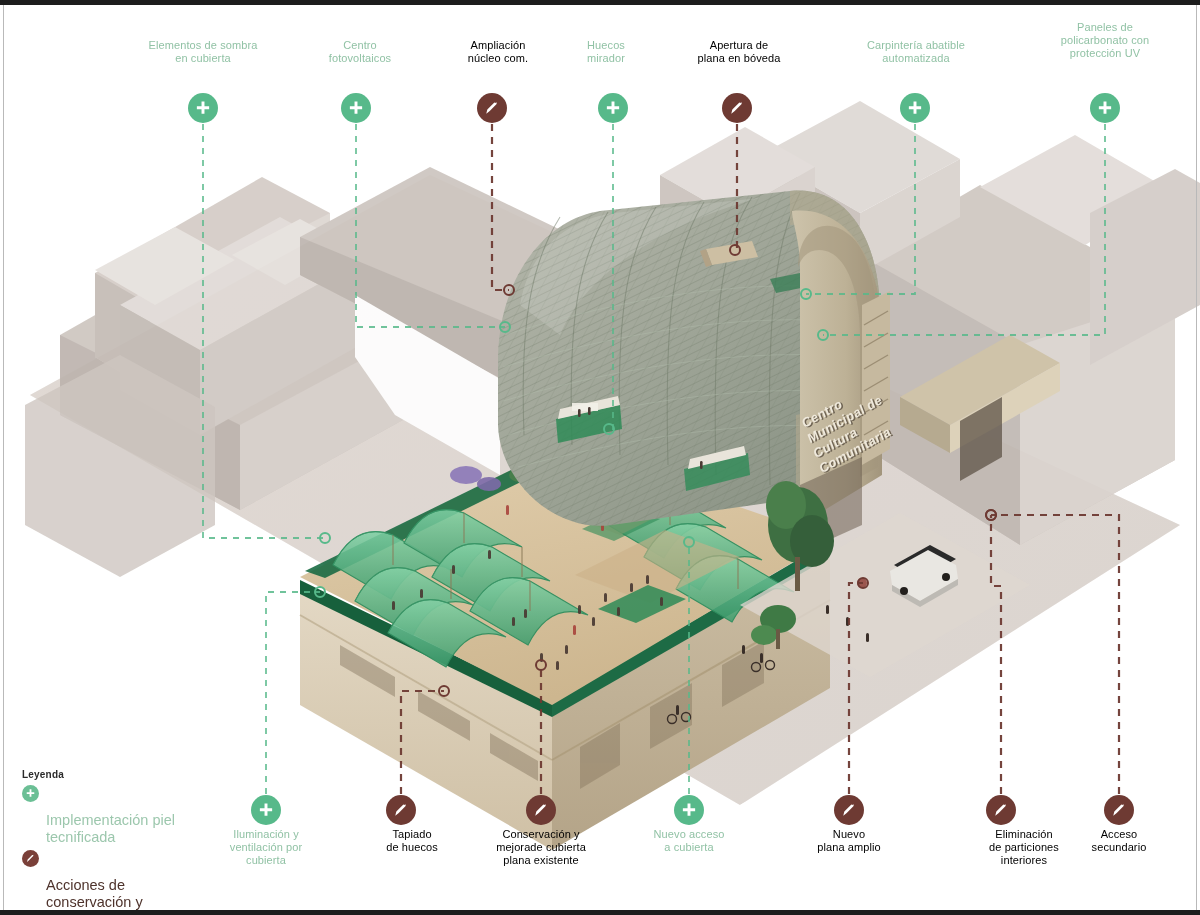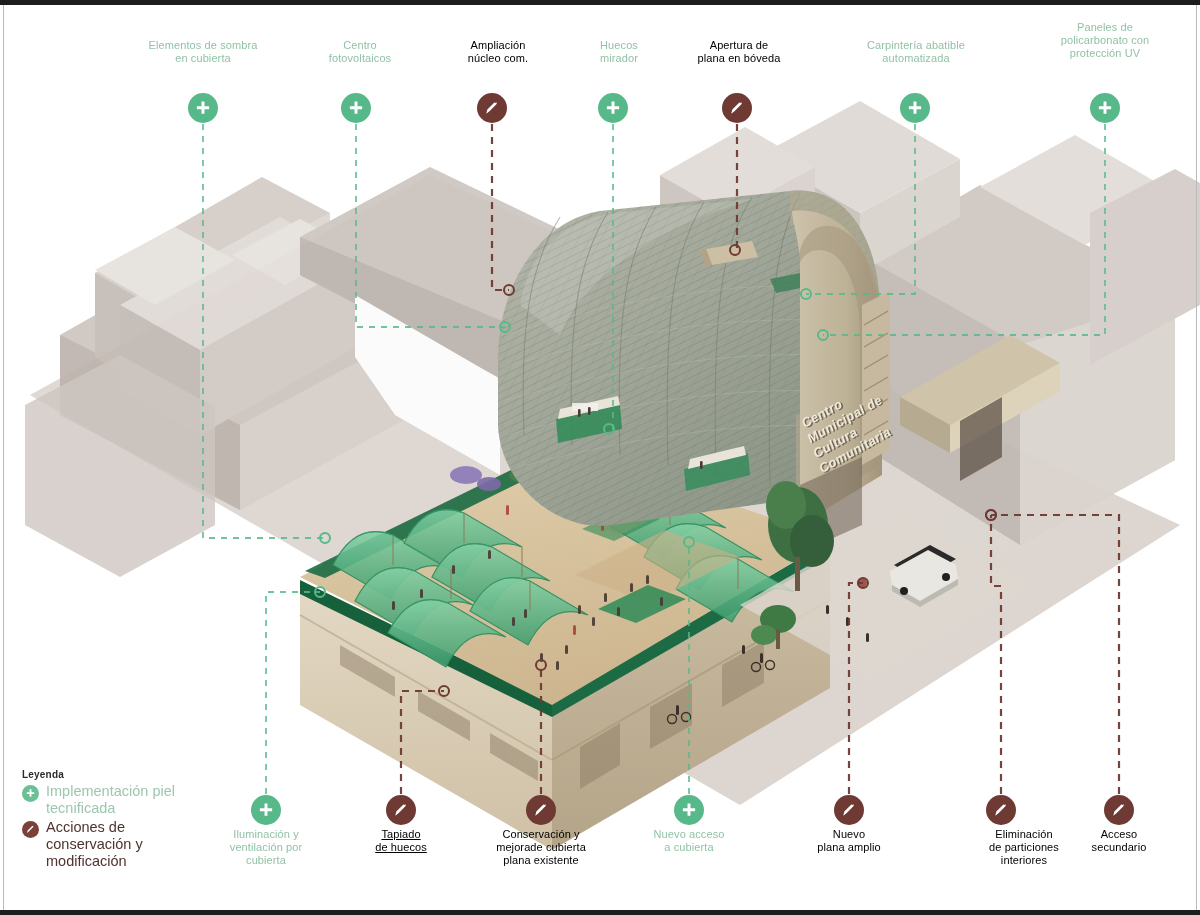--- a/index.html
+++ b/index.html
@@ -93,21 +93,21 @@
   }
   #legend .legend-dot{
     flex:0 0 auto;
     width:17px;height:17px;
     border-radius:50%;
     display:flex;align-items:center;justify-content:center;
     margin-top:2px;
   }
   #legend .legend-dot.add{background:#6bbf95;}
   #legend .legend-dot.edit{background:#7a4039;}
-  #legend .legend-text{font-size:14.5px;line-height:1.18;}
+  #legend .legend-text{font-size:14.5px;line-height:1.18;margin-top:29px;}
   #legend .legend-text.add{color:#9cc7ad;}
   #legend .legend-text.edit{color:#4e332c;}
 </style>
 </head>
 <body>
 
 <div id="stage">
 
   <div id="scene">
     <svg viewBox="0 0 1200 915" xmlns="http://www.w3.org/2000/svg">
@@ -585,33 +585,33 @@
           </span>
         </div>
       </div>
     <div id="labels">
         <div class="label add" style="left: 203px; top: 34px;">Elementos de sombra
 en cubierta</div>
         <div class="label add" style="left: 360px; top: 34px;">Centro
 fotovoltaicos</div>
         <div class="label edit" style="left: 498px; top: 34px;">Ampliación
 núcleo com.</div>
-        <div class="label add" style="left: 619px; top: 34px;">Huecos
+        <div class="label add" style="left: 606px; top: 34px;">Huecos
 mirador</div>
         <div class="label edit" style="left: 739px; top: 34px;">Apertura de
 plana en bóveda</div>
         <div class="label add" style="left: 916px; top: 34px;">Carpintería abatible
 automatizada</div>
         <div class="label add" style="left: 1105px; top: 16px;">Paneles de
 policarbonato con
 protección UV</div>
         <div class="label add bottom" style="left: 266px; top: 823px;">Iluminación y
 ventilación por
 cubierta</div>
-        <div class="label edit bottom" style="left: 401px; top: 823px; text-decoration: underline;">Tapiado
+        <div class="label edit bottom" style="left: 412px; top: 823px;">Tapiado
 de huecos</div>
         <div class="label edit bottom" style="left: 541px; top: 823px;">Conservación y
 mejorade cubierta
 plana existente</div>
         <div class="label add bottom" style="left: 689px; top: 823px;">Nuevo acceso
 a cubierta</div>
         <div class="label edit bottom" style="left: 849px; top: 823px;">Nuevo
 plana amplio</div>
         <div class="label edit bottom" style="left: 1001px; top: 823px; margin-left: 23px;">Eliminación
 de particiones

